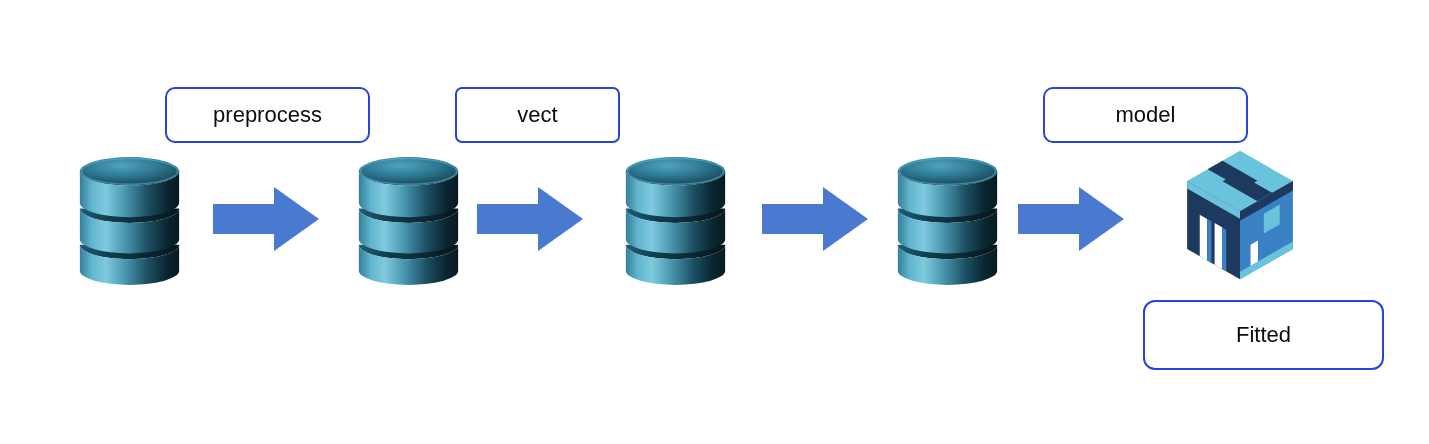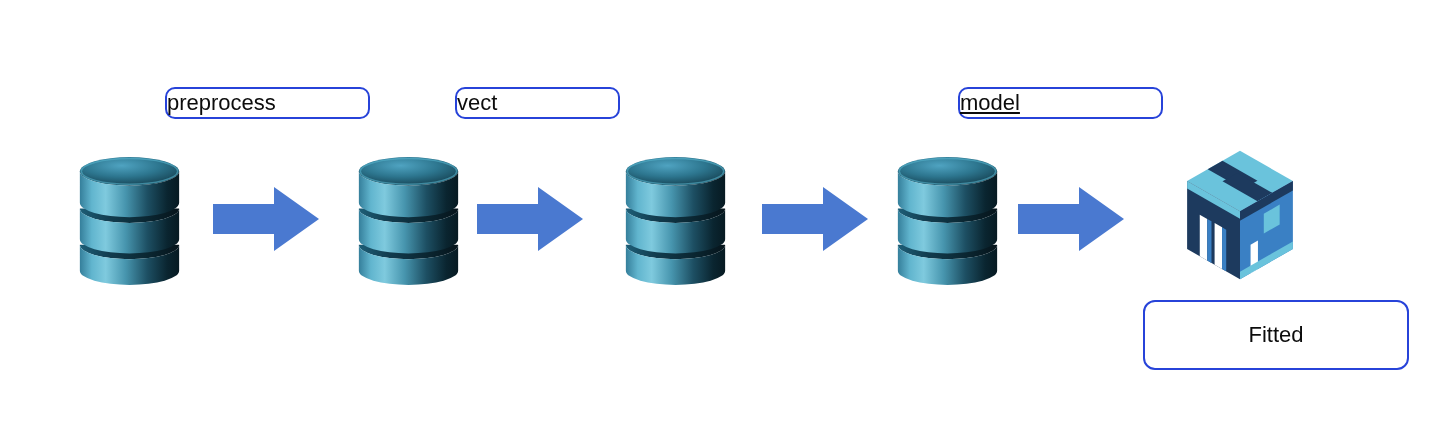--- a/index.html
+++ b/index.html
@@ -1,30 +1,30 @@
 <!DOCTYPE html>
 <html><head>
 <meta charset="utf-8">
 <style>
   html,body{margin:0;padding:0;background:#ffffff;}
   .canvas{position:relative;width:1429px;height:444px;background:#ffffff;overflow:hidden;
           font-family:"Liberation Sans",sans-serif;}
-  .step-box{position:absolute;top:87px;height:32px;box-sizing:border-box;background:#ffffff;
+  .step-box{position:absolute;top:87px;height:56px;box-sizing:border-box;background:#ffffff;
             border:2.5px solid #2743d9;border-radius:10px;display:flex;align-items:center;
-            font-size:22px;color:#0c0c0c;}
+            justify-content:center;font-size:22px;color:#0c0c0c;}
   .step-box.preprocess{left:165px;width:205px;}
-  .step-box.vect{left:455px;width:165px;}
+  .step-box.vect{left:455px;width:165px;border-radius:7px;}
   .step-box.tfidf{left:705px;width:205px;}
-  .step-box.model{left:958px;width:205px;text-decoration:underline;}
+  .step-box.model{left:1043px;width:205px;}
   .db{position:absolute;top:155px;width:105px;height:132px;}
   .db.n1{left:77px;}  .db.n2{left:356px;}  .db.n3{left:623px;}  .db.n4{left:895px;}
   .arrow{position:absolute;top:187px;width:106px;height:64px;}
   .arrow.a1{left:213px;} .arrow.a2{left:477px;} .arrow.a3{left:762px;} .arrow.a4{left:1018px;}
   .cube{position:absolute;left:1183px;top:147px;width:114px;height:136px;}
-  .fitted-box{position:absolute;left:1143px;top:300px;width:266px;height:70px;box-sizing:border-box;
+  .fitted-box{position:absolute;left:1143px;top:300px;width:241px;height:70px;box-sizing:border-box;
               background:#ffffff;border:2.5px solid #2743d9;border-radius:12px;display:flex;
               flex-direction:column;align-items:center;justify-content:center;text-align:center;
               font-size:22px;line-height:30px;color:#0c0c0c;}
   .hidden-defs{position:absolute;width:0;height:0;overflow:hidden;}
 </style>
 </head>
 <body>
 
 <svg class="hidden-defs" aria-hidden="true">
   <defs>

